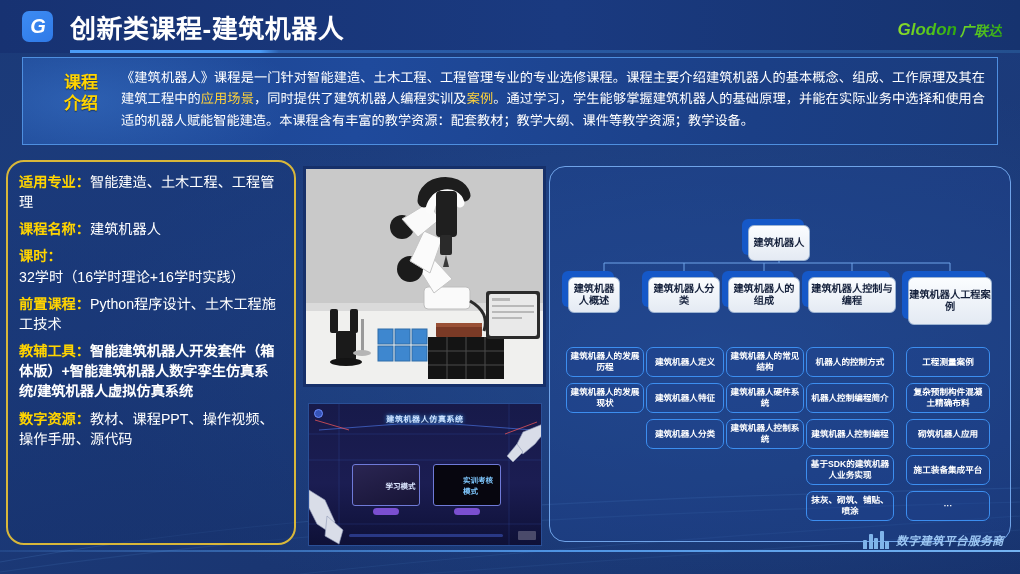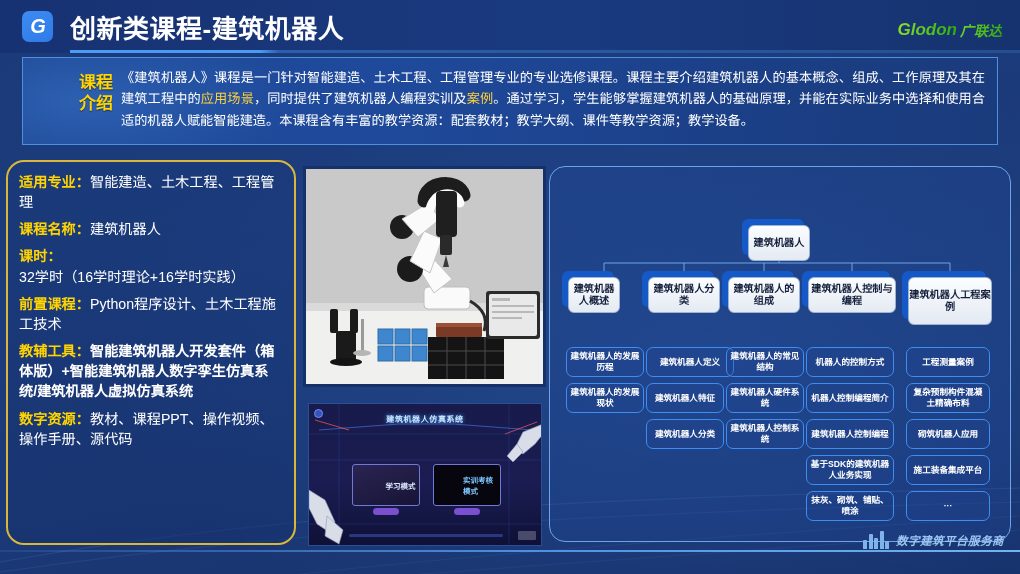--- a/index.html
+++ b/index.html
@@ -64,21 +64,21 @@
   .intro {
     position: absolute; left: 22px; top: 57px;
     width: 976px; height: 88px;
     border: 1px solid #4e8fe0;
     background:
       radial-gradient(ellipse 300px 120px at 6% 50%, rgba(64,126,214,.45) 0%, rgba(30,64,136,0) 72%),
       linear-gradient(100deg, #1d4692 0%, #1f4a9c 35%, #1b3f86 75%, #1a3b7c 100%);
   }
   .intro-badge {
     position: absolute; left: 26px; top: 14px;
-    width: 64px; text-align: right;
+    width: 64px; text-align: center;
     font-size: 17px; font-weight: 700; color: #ffd400;
     line-height: 1.25;
     text-shadow: 0 1px 1px rgba(0,0,0,.45);
   }
   .intro-text {
     position: absolute; left: 98px; top: 9px; right: 12px;
     font-size: 13.2px; line-height: 1.62; color: #ffffff;
     text-align: justify;
     font-family: "Liberation Serif", "DejaVu Serif", serif;
   }
@@ -369,21 +369,21 @@
         </div>
       </div>
       <div class="leaf" style="left: 16px; top: 180px; width: 78px; height: 30px;">建筑机器人的发展历程</div>
       <div class="leaf" style="left: 16px; top: 216px; width: 78px; height: 30px;">建筑机器人的发展现状</div>
       <div class="node" style="left: 98px; top: 110px; width: 72px; height: 36px;">
         <div class="chip-shadow"></div>
       <div class="chip">
           <span>建筑机器人分类</span>
         </div>
       </div>
-      <div class="leaf" style="left: 96px; top: 180px; width: 88px; height: 30px;">建筑机器人定义</div>
+      <div class="leaf" style="left: 96px; top: 180px; width: 78px; height: 30px;">建筑机器人定义</div>
       <div class="leaf" style="left: 96px; top: 216px; width: 78px; height: 30px;">建筑机器人特征</div>
       <div class="leaf" style="left: 96px; top: 252px; width: 78px; height: 30px;">建筑机器人分类</div>
       <div class="node" style="left: 178px; top: 110px; width: 72px; height: 36px;">
         <div class="chip-shadow"></div>
       <div class="chip">
           <span>建筑机器人的组成</span>
         </div>
       </div>
       <div class="leaf" style="left: 176px; top: 180px; width: 78px; height: 30px;">建筑机器人的常见结构</div>
       <div class="leaf" style="left: 176px; top: 216px; width: 78px; height: 30px;">建筑机器人硬件系统</div>

